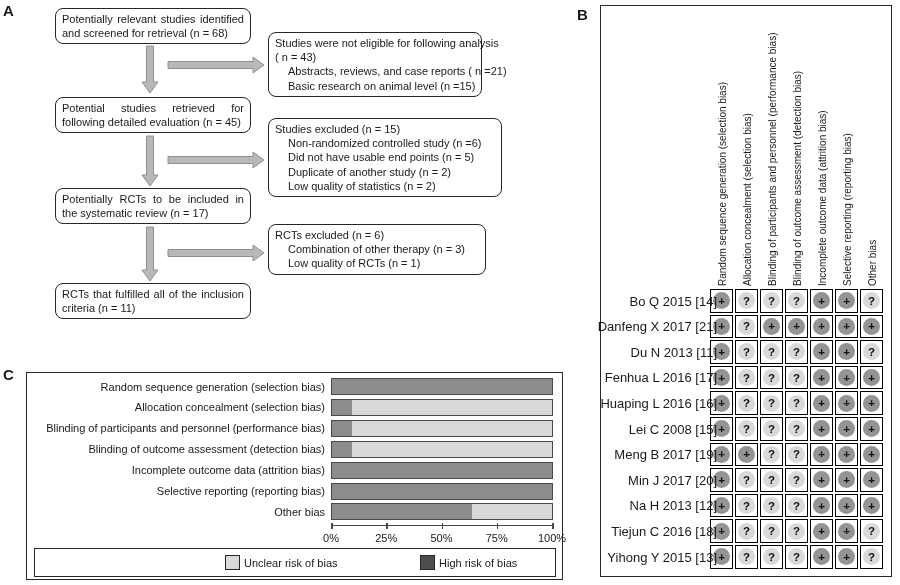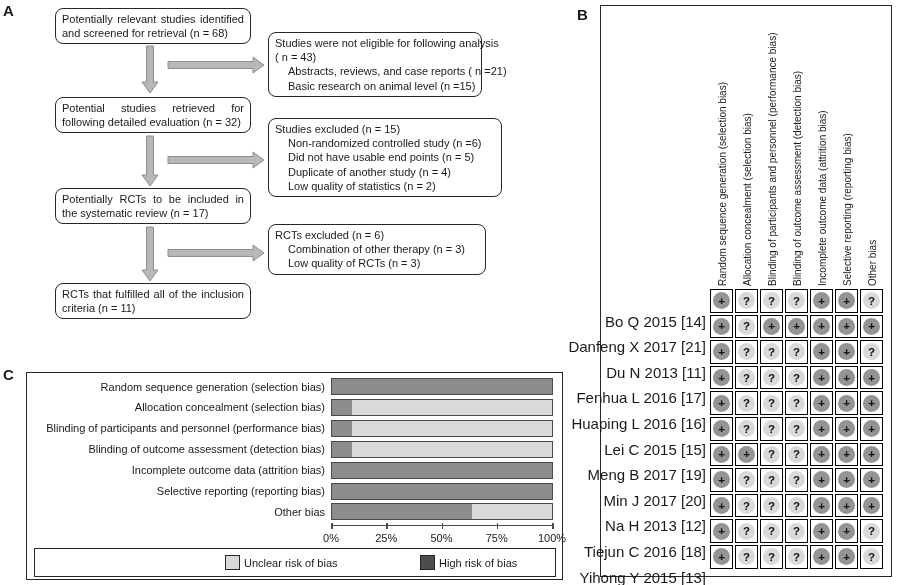--- a/index.html
+++ b/index.html
@@ -10,22 +10,22 @@
   #panelA{position:absolute;left:0;top:0;width:600px;height:370px;}
   .flow-box{position:absolute;border:1.5px solid #262626;border-radius:8px;background:#fff;
             font-size:11px;line-height:1.29;padding:3px 6px;box-sizing:border-box;}
   .flow-main{width:196px;text-align:justify;}
   .flow-side .line{white-space:nowrap;}
   .flow-side .line.indent{padding-left:13px;}
   
   #rob-box{position:absolute;left:600px;top:5px;width:292px;height:572px;border:1.5px solid #262626;box-sizing:border-box;background:#fff;}
   .colhead{position:absolute;top:4px;width:25px;height:276px;writing-mode:vertical-rl;transform:rotate(180deg);
            font-size:10px;line-height:25px;white-space:nowrap;}
-  .rowlabel{position:absolute;left:2px;width:103px;height:24px;font-size:15px;
-            display:flex;align-items:center;justify-content:flex-end;white-space:nowrap;margin-top:20px;}
+  .rowlabel{position:absolute;left:13px;width:103px;height:24px;font-size:13px;
+            display:flex;align-items:center;justify-content:flex-end;white-space:nowrap;}
   #rob-grid{position:absolute;left:109px;top:283px;display:grid;grid-template-columns:repeat(7,23px);grid-auto-rows:23.6px;gap:2px;}
   .cell{border:1px solid #000;background:#fff;display:flex;align-items:center;justify-content:center;}
   .dot{width:17px;height:17px;border-radius:50%;display:flex;align-items:center;justify-content:center;
        font-size:11.5px;font-weight:bold;color:#111;}
   
   #chart-box{position:absolute;left:26px;top:372px;width:537px;height:208px;border:1.5px solid #262626;box-sizing:border-box;background:#fff;}
   .c-label{position:absolute;left:0;width:298px;height:17px;font-size:11px;
            display:flex;align-items:center;justify-content:flex-end;white-space:nowrap;}
   .c-bar{position:absolute;left:304px;width:222px;height:17px;border:1px solid #4a4a4a;box-sizing:border-box;display:flex;background:#fff;}
   .seg{height:100%;}
@@ -43,40 +43,40 @@
   <svg id="arrow-svg" width="900" height="585">
       <polygon points="146.5,46 153.5,46 153.5,82 158,82 150,93 142,82 146.5,82" fill="#b8b8b8" stroke="#8f8f8f" stroke-width="1"></polygon>
       <polygon points="146.5,136 153.5,136 153.5,175 158,175 150,186 142,175 146.5,175" fill="#b8b8b8" stroke="#8f8f8f" stroke-width="1"></polygon>
       <polygon points="146.5,227 153.5,227 153.5,270 158,270 150,281 142,270 146.5,270" fill="#b8b8b8" stroke="#8f8f8f" stroke-width="1"></polygon>
       <polygon points="168,61.5 253,61.5 253,57 264,65 253,73 253,68.5 168,68.5" fill="#b8b8b8" stroke="#8f8f8f" stroke-width="1"></polygon>
       <polygon points="168,156.5 253,156.5 253,152 264,160 253,168 253,163.5 168,163.5" fill="#b8b8b8" stroke="#8f8f8f" stroke-width="1"></polygon>
       <polygon points="168,249.5 253,249.5 253,245 264,253 253,261 253,256.5 168,256.5" fill="#b8b8b8" stroke="#8f8f8f" stroke-width="1"></polygon>
     </svg>
   <div id="panelA">
       <div class="flow-box flow-main" style="left: 55px; top: 8px;">Potentially relevant studies identified and screened for retrieval (n = 68)</div>
-      <div class="flow-box flow-main" style="left: 55px; top: 97px;">Potential studies retrieved for following detailed evaluation (n = 32)</div>
+      <div class="flow-box flow-main" style="left: 55px; top: 97px;">Potential studies retrieved for following detailed evaluation (n = 45)</div>
       <div class="flow-box flow-main" style="left: 55px; top: 188px;">Potentially RCTs to be included in the systematic review (n = 17)</div>
       <div class="flow-box flow-main" style="left: 55px; top: 283px;">RCTs that fulfilled all of the inclusion criteria (n = 11)</div>
       <div class="flow-box flow-side" style="left: 268px; top: 32px; width: 214px;">
         <div class="line">Studies were not eligible for following analysis</div>
         <div class="line">( n = 43)</div>
         <div class="line indent">Abstracts, reviews, and case reports ( n =21)</div>
         <div class="line indent">Basic research on animal level (n =15)</div>
       </div>
       <div class="flow-box flow-side" style="left: 268px; top: 118px; width: 234px;">
         <div class="line">Studies excluded (n = 15)</div>
         <div class="line indent">Non-randomized controlled study (n =6)</div>
         <div class="line indent">Did not have usable end points (n = 5)</div>
-        <div class="line indent">Duplicate of another study (n = 4)</div>
+        <div class="line indent">Duplicate of another study (n = 2)</div>
         <div class="line indent">Low quality of statistics (n = 2)</div>
       </div>
       <div class="flow-box flow-side" style="left: 268px; top: 224px; width: 218px;">
         <div class="line">RCTs excluded (n = 6)</div>
         <div class="line indent">Combination of other therapy  (n = 3)</div>
-        <div class="line indent">Low quality of RCTs (n = 3)</div>
+        <div class="line indent">Low quality of RCTs (n = 1)</div>
       </div>
     </div>
   <div class="panel-label" style="left:3px;top:2px">A</div>
   <div class="panel-label" style="left:577px;top:6px">B</div>
   <div class="panel-label" style="left:3px;top:366px">C</div>
   <div id="rob-box">
       <div class="colhead" style="left: 109px;">Random sequence generation (selection bias)</div>
       <div class="colhead" style="left: 134px;">Allocation concealment (selection bias)</div>
       <div class="colhead" style="left: 159px;">Blinding of participants and personnel (performance bias)</div>
       <div class="colhead" style="left: 184px;">Blinding of outcome assessment (detection bias)</div>
@@ -314,21 +314,21 @@
         </div>
         <div class="cell">
           <span class="dot" style="background: rgb(217, 217, 217);">?</span>
         </div>
       </div>
       <div class="rowlabel" style="top: 283px;">Bo Q 2015 [14]</div>
       <div class="rowlabel" style="top: 308.6px;">Danfeng X 2017 [21]</div>
       <div class="rowlabel" style="top: 334.2px;">Du N 2013 [11]</div>
       <div class="rowlabel" style="top: 359.8px;">Fenhua L 2016 [17]</div>
       <div class="rowlabel" style="top: 385.4px;">Huaping L 2016 [16]</div>
-      <div class="rowlabel" style="top: 411px;">Lei C 2015 [15]</div>
+      <div class="rowlabel" style="top: 411px;">Lei C 2008 [15]</div>
       <div class="rowlabel" style="top: 436.6px;">Meng B 2017 [19]</div>
       <div class="rowlabel" style="top: 462.2px;">Min J 2017 [20]</div>
       <div class="rowlabel" style="top: 487.8px;">Na H 2013 [12]</div>
       <div class="rowlabel" style="top: 513.4px;">Tiejun C 2016 [18]</div>
       <div class="rowlabel" style="top: 539px;">Yihong Y 2015 [13]</div>
     </div>
   <div id="chart-box">
       <div class="c-label" style="top: 5px;">Random sequence generation (selection bias)</div>
       <div class="c-bar" style="top: 5px;">
         <div class="seg" style="width: 100%; background: rgb(140, 140, 140);"></div>

